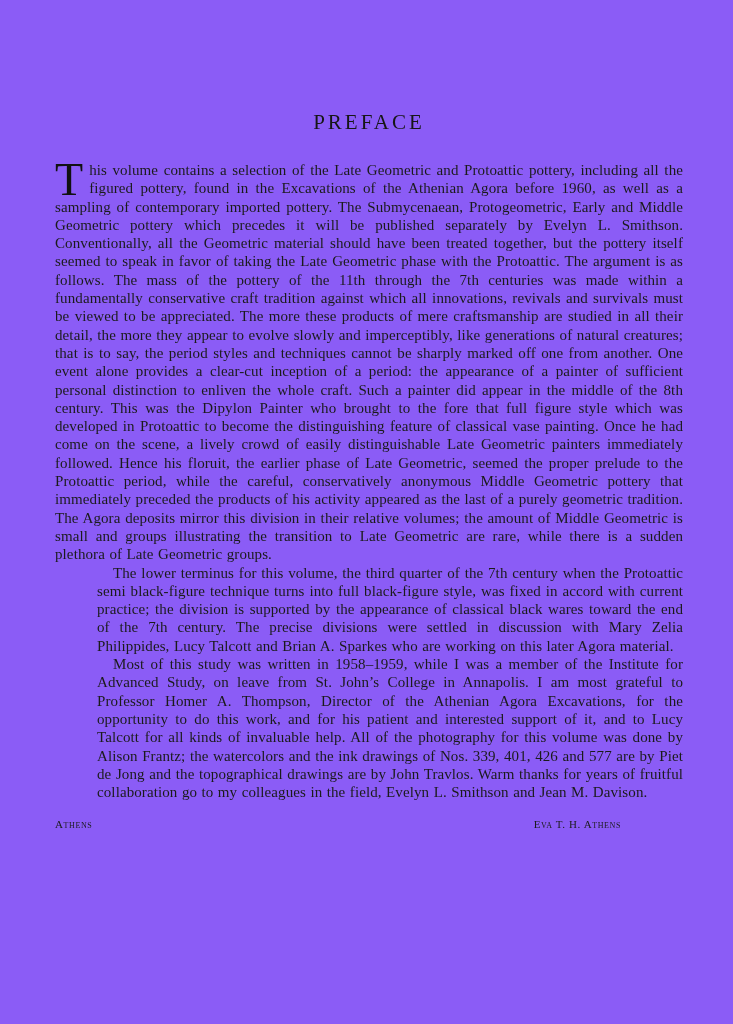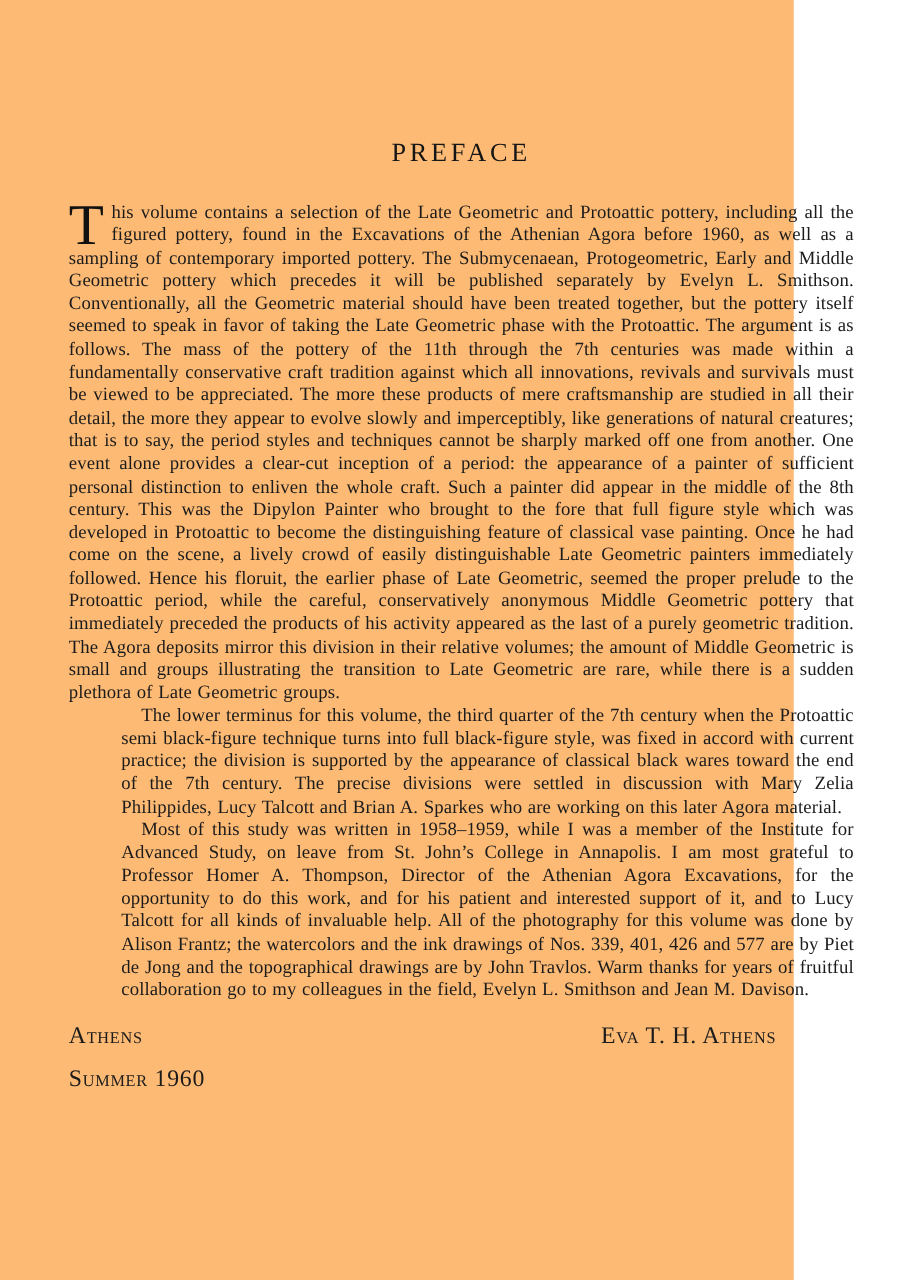--- a/index.html
+++ b/index.html
@@ -8,25 +8,25 @@
     background: #ffffff;
   }
   body {
     width: 733px;
     height: 1024px;
     overflow: hidden;
     font-family: "Liberation Serif", serif;
     color: #1b1b1b;
   }
   .page {
-    width: 635px;
+    width: 733px;
     height: 1024px;
     box-sizing: border-box;
     padding: 110px 50px 0 55px;
-    background: #fdba74;
+    background: #8b5cf6;
   }
   .content {
     width: 628px;
   }
   .title {
     font-size: 21px;
     font-weight: normal;
     letter-spacing: 3px;
     text-align: center;
     margin: 0 0 26px 0;
@@ -58,21 +58,21 @@
   .signoff-row {
     display: flex;
     justify-content: space-between;
     align-items: baseline;
   }
   .signoff-row + .signoff-row {
     margin-top: 13px;
   }
   .sc {
     font-variant: small-caps;
-    font-size: 19px;
+    font-size: 11px;
     letter-spacing: 0.6px;
     color: #1b1b1b;
   }
   .author {
     margin-right: 62px;
   }
 </style>
 </head>
 <body>
 
@@ -85,19 +85,16 @@
 
     <p class="body-para indent">The lower terminus for this volume, the third quarter of the 7th century when the Protoattic semi black-figure technique turns into full black-figure style, was fixed in accord with current practice; the division is supported by the appearance of classical black wares toward the end of the 7th century. The precise divisions were settled in discussion with Mary Zelia Philippides, Lucy Talcott and Brian A. Sparkes who are working on this later Agora material.</p>
 
     <p class="body-para indent">Most of this study was written in 1958–1959, while I was a member of the Institute for Advanced Study, on leave from St. John’s College in Annapolis. I am most grateful to Professor Homer A. Thompson, Director of the Athenian Agora Excavations, for the opportunity to do this work, and for his patient and interested support of it, and to Lucy Talcott for all kinds of invaluable help. All of the photography for this volume was done by Alison Frantz; the watercolors and the ink drawings of Nos. 339, 401, 426 and 577 are by Piet de Jong and the topographical drawings are by John Travlos. Warm thanks for years of fruitful collaboration go to my colleagues in the field, Evelyn L. Smithson and Jean M. Davison.</p>
 
     <div class="signoff">
       <div class="signoff-row">
         <span class="sc">Athens</span>
         <span class="sc author">Eva T. H. Athens</span>
       </div>
-      <div class="signoff-row">
-        <span class="sc">Summer 1960</span>
-      </div>
     </div>
 
   </div>
 </div>
 
 </body></html>

